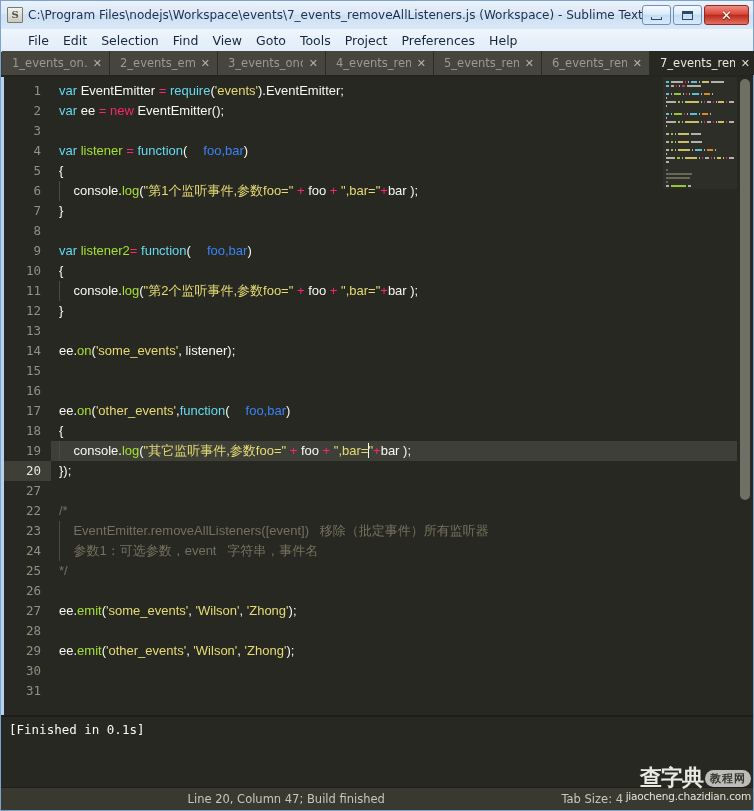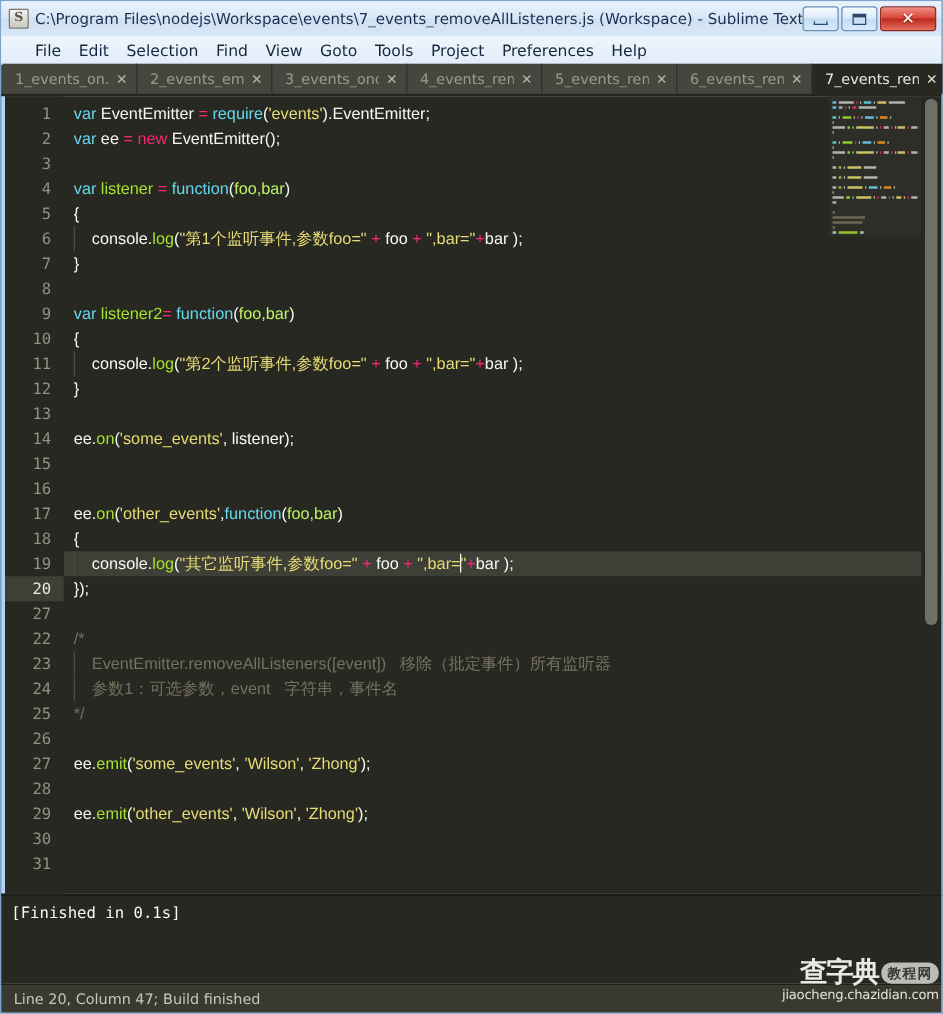--- a/index.html
+++ b/index.html
@@ -144,21 +144,21 @@
     position: absolute; left: 8px; top: 0;
     width: 1px; height: 20px; background: #4a4b42;
   }
 
   
   .t-kw   { color: #66d9ef; font-style: normal; }   
   .t-new  { color: #f92672; }                        
   .t-op   { color: #f92672; }
   .t-fn   { color: #a6e22e; }                        
   .t-str  { color: #e6db74; }
-  .t-num  { color: #bef264; }
+  .t-num  { color: #3b82f6; margin-left: 16px; }
   .t-com  { color: #75715e; }
   .t-pl   { color: #f8f8f2; }
   .t-meth { color: #66d9ef; }
 
   .cursor {
     display: inline-block;
     width: 1px; height: 15px;
     background: #f8f8f0;
     vertical-align: -3px;
     margin: 0 -1px 0 0;
@@ -204,21 +204,21 @@
   #statusbar {
     flex: none; height: 23px;
     background: #39392f;
     display: flex; align-items: center;
     padding: 0 10px;
     font-size: 11.5px;
     color: #c6c6bc;
     position: relative;
     border-top: 1px solid #20201b;
   }
-  #status-left { flex: 1 1 auto; white-space: nowrap; }
+  #status-left { flex: 1 1 auto; white-space: nowrap; text-align: center; }
   #status-right { flex: none; white-space: nowrap; padding-right: 120px; }
 
   
   #watermark {
     position: absolute; right: 2px; bottom: 0;
     width: 132px; height: 44px;
     pointer-events: none;
     text-align: right;
   }
   #wm-top {
@@ -532,20 +532,21 @@
       <div id="vthumb"></div>
     </div>
   </div>
 
   <div id="console">
     <div>[Finished in 0.1s]</div>
   </div>
 
   <div id="statusbar">
     <div id="status-left">Line 20, Column 47; Build finished</div>
+    <div id="status-right">Tab Size: 4</div>
 
     <div id="watermark">
       <div id="wm-top">
         <span id="wm-cn">查字典</span>
         <span id="wm-badge">教程网</span>
       </div>
       <div id="wm-url">jiaocheng.chazidian.com</div>
     </div>
   </div>
 

